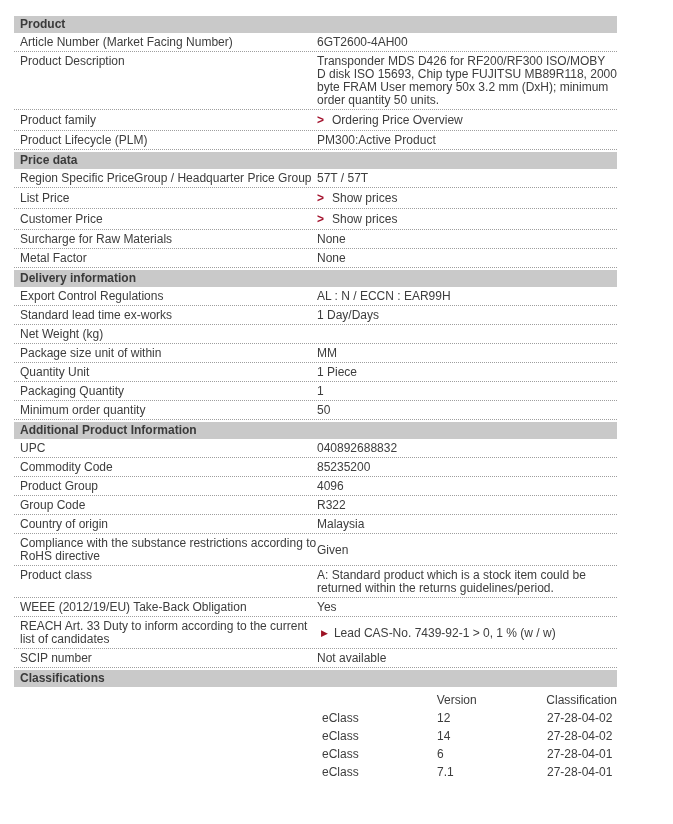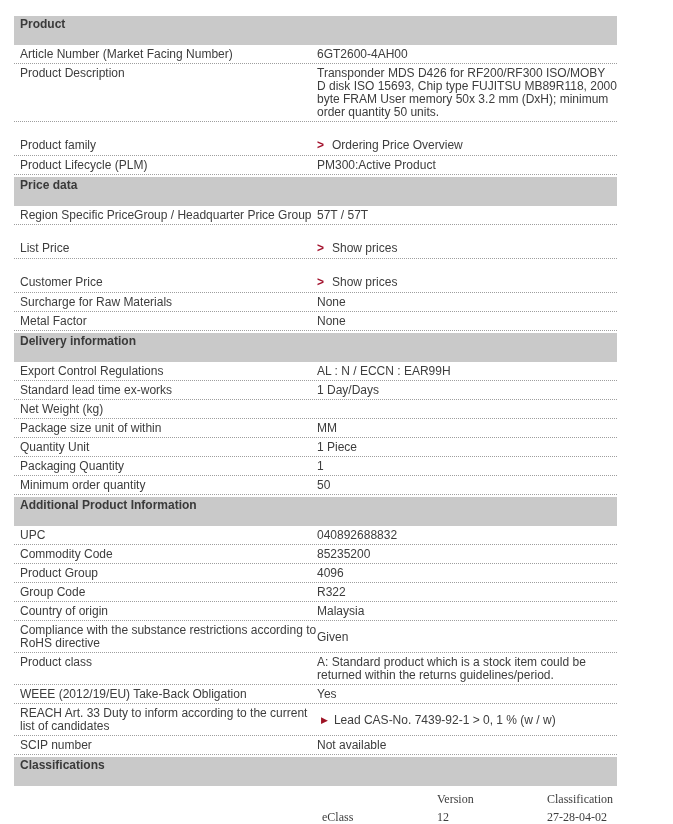--- a/index.html
+++ b/index.html
@@ -17,35 +17,35 @@
     position: relative;
   }
   .content {
     position: absolute;
     left: 14px;
     top: 16px;
     width: 603px;
   }
   .section-header {
     background: #c9c9c9;
-    height: 29px;
+    height: 17px;
     line-height: 17px;
     font-weight: bold;
     padding-left: 6px;
     box-sizing: border-box;
     margin-top: 2px;
     color: #3a3a3a;
   }
   .section-header:first-child { margin-top: 0; }
   .row {
     display: flex;
     border-bottom: 1px dotted #9e9e9e;
     padding: 3px 0 2px 0;
   }
-  .row.link-row { padding: 4px 0 3px 0; margin-top: 13px; }
+  .row.link-row { padding: 4px 0 3px 0; }
   .row-label {
     flex: 0 0 303px;
     box-sizing: border-box;
     padding-left: 6px;
     align-self: flex-start;
     line-height: 13px;
   }
   .row-value {
     flex: 1 1 auto;
     align-self: center;
@@ -69,21 +69,20 @@
     margin-right: 6px;
     font-size: 9px;
     line-height: 13px;
   }
   .reach-value { margin-left: 4px; }
   .cls-table { margin-top: 4px; }
   .cls-row {
     display: flex;
     height: 18px;
     line-height: 18px;
-    font-family: Liberation Serif, serif;
   }
   .cls-col-system {
     margin-left: 308px;
     width: 115px;
     box-sizing: border-box;
   }
   .cls-col-version { width: 110px; box-sizing: border-box; }
   .cls-col-classification { flex: 1 1 auto; }
 </style>
 </head>

